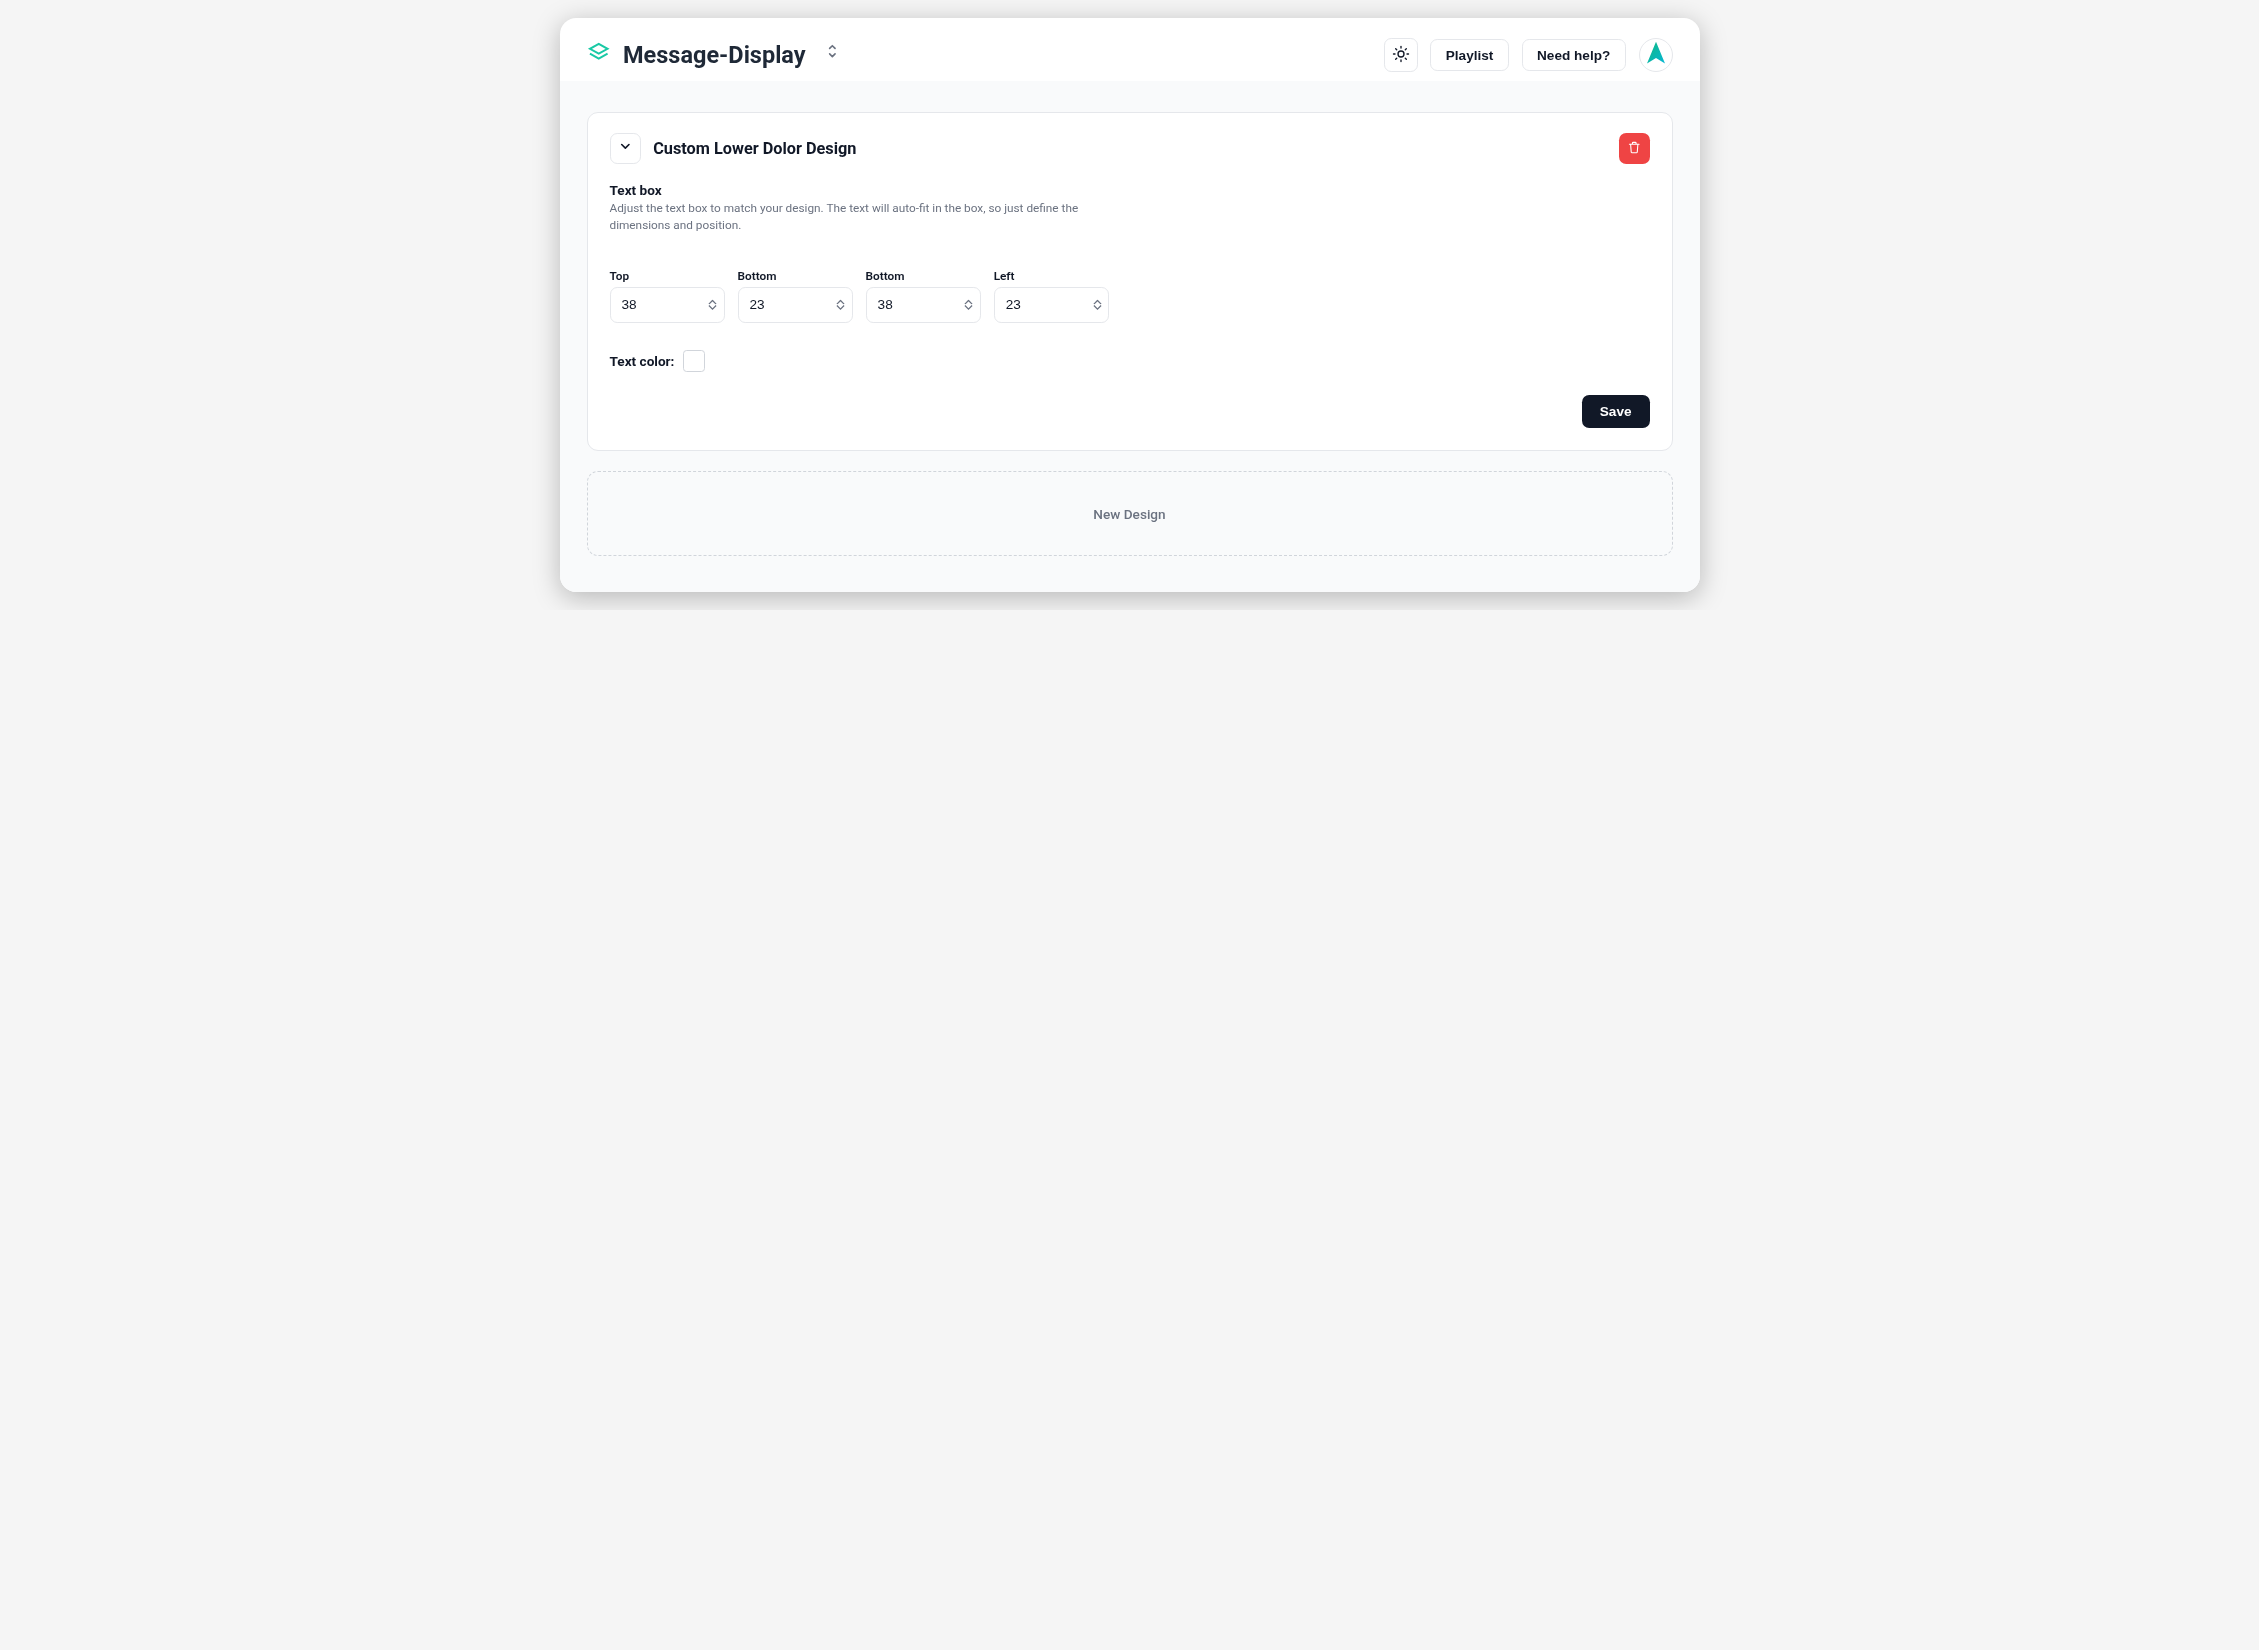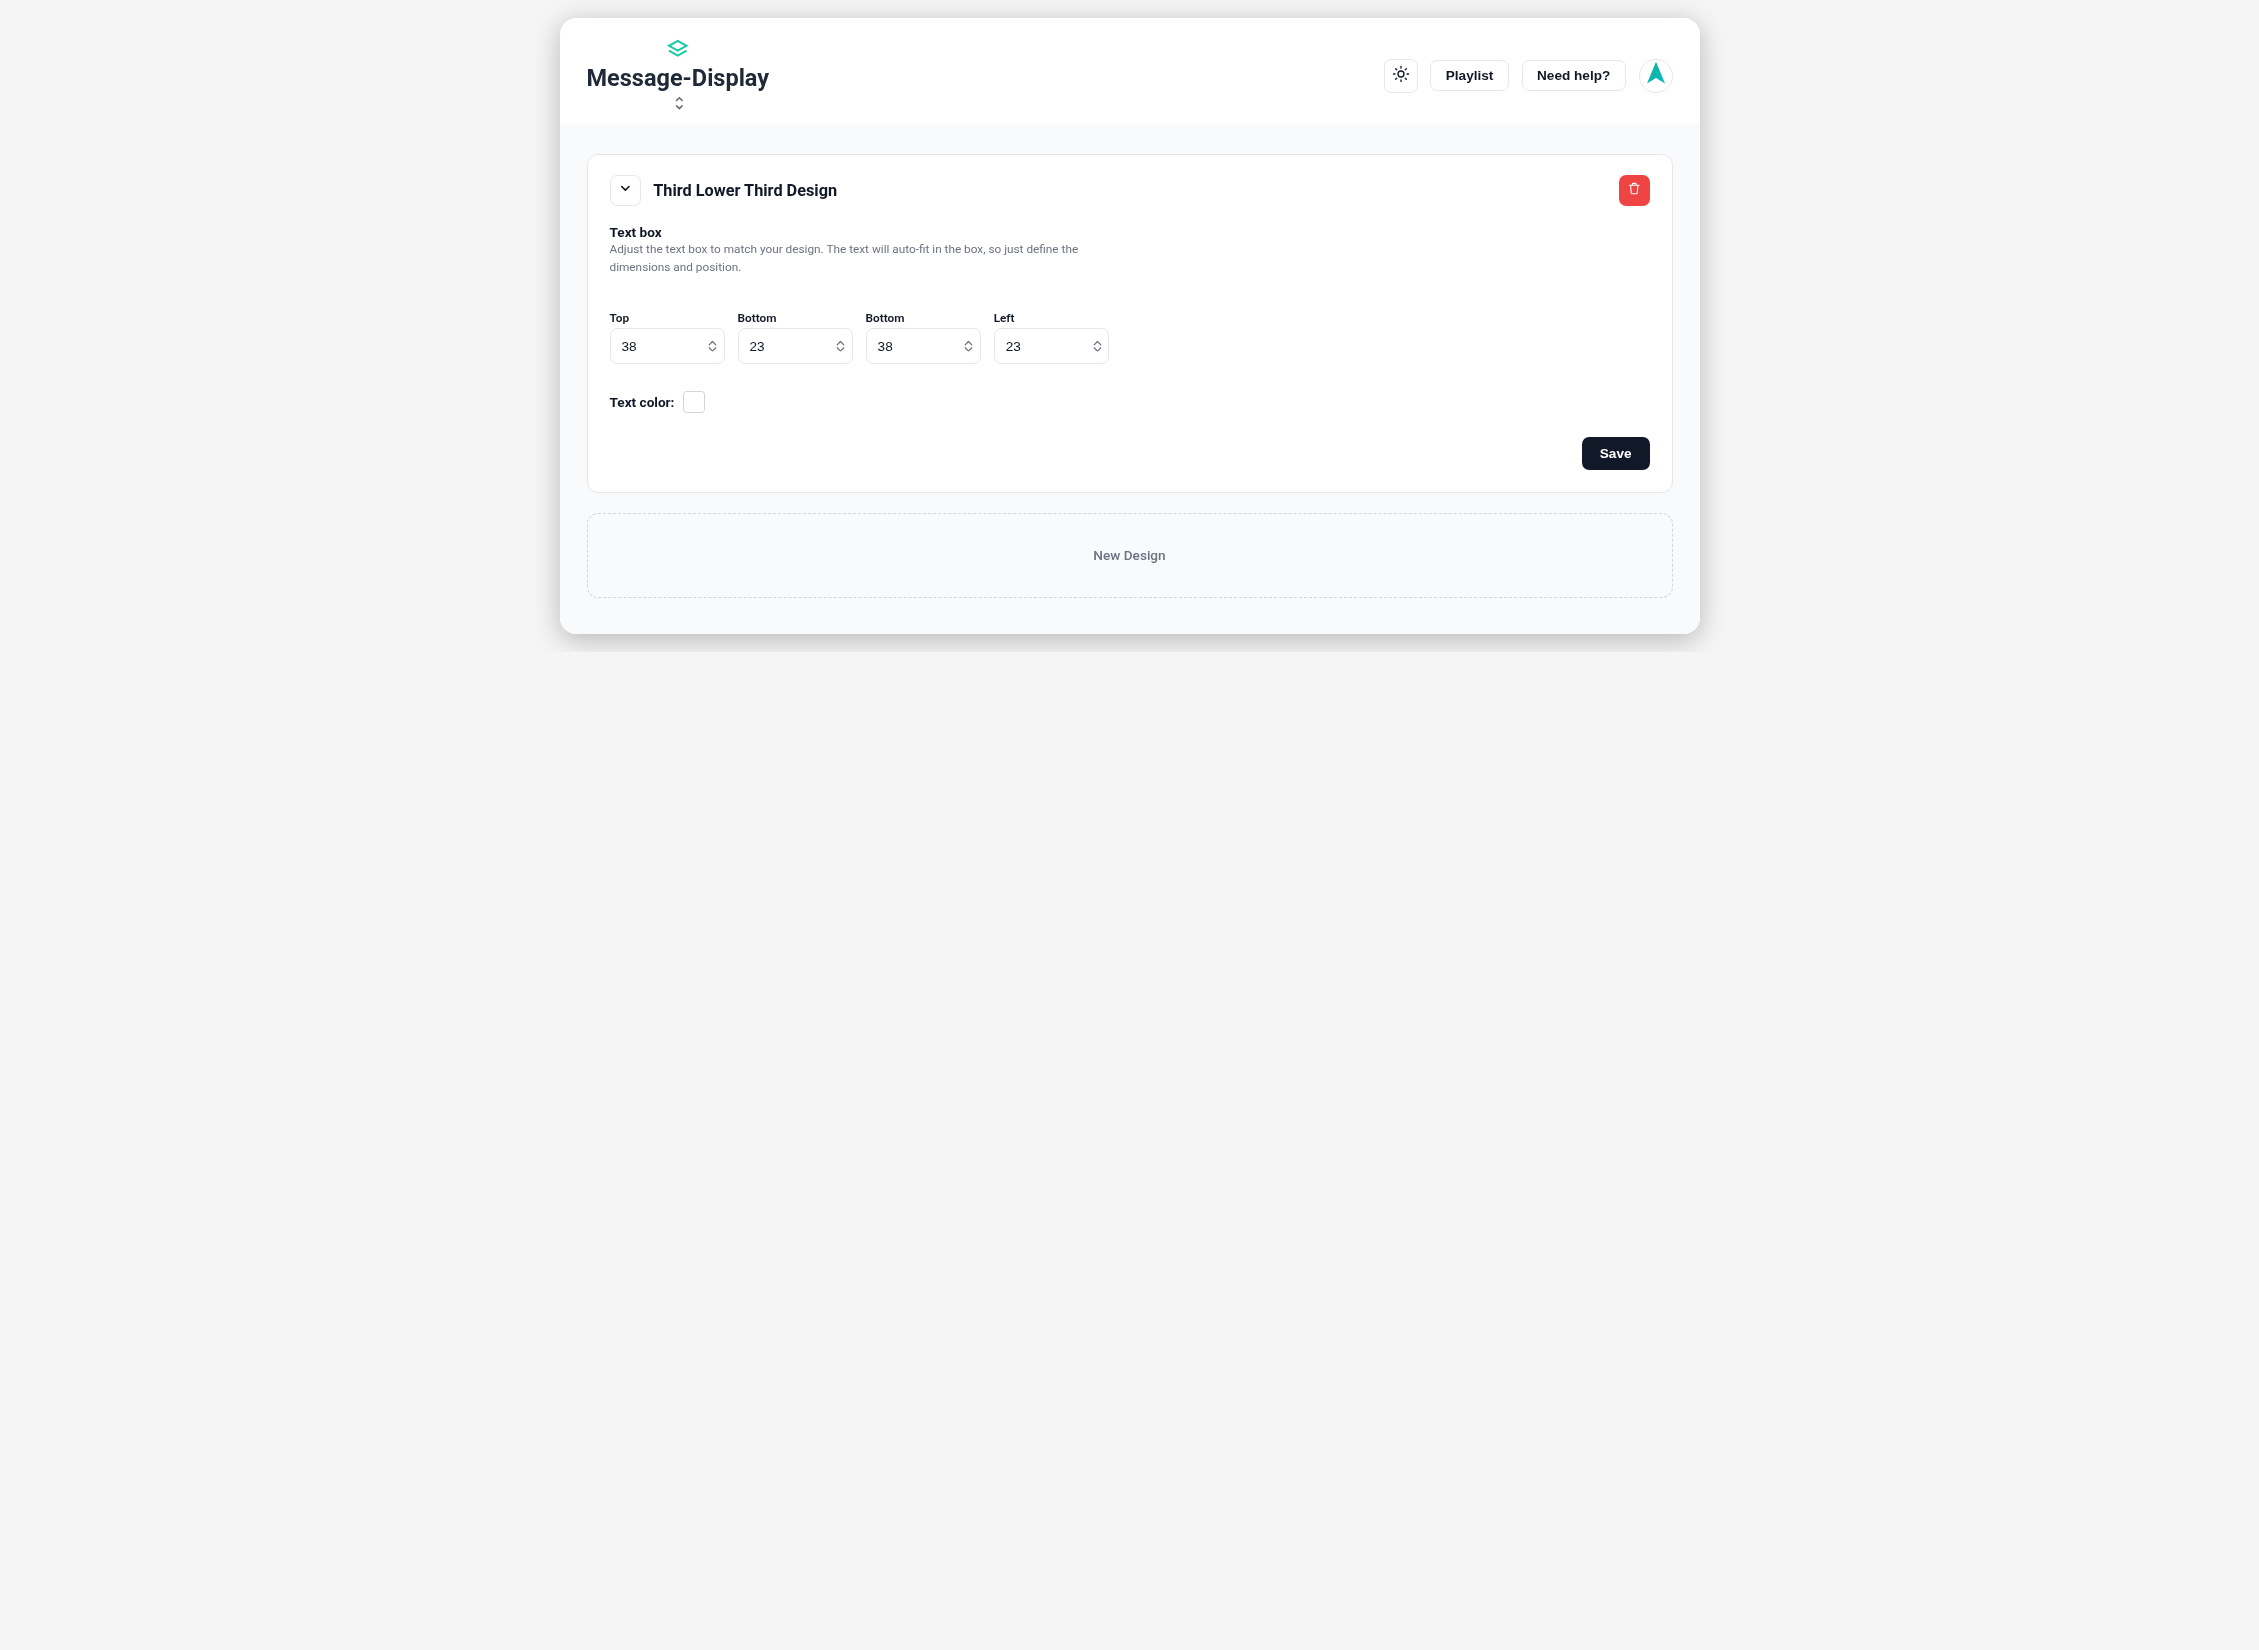--- a/index.html
+++ b/index.html
@@ -1,19 +1,19 @@
 <!DOCTYPE html>
 <html style="font-size:14.5px"><head>
 <meta charset="utf-8">
 <style>
 * { box-sizing: border-box; margin: 0; padding: 0; }
 body { font-family: -apple-system, BlinkMacSystemFont, "Segoe UI", Roboto, Helvetica, Arial, sans-serif; background: #f5f5f5; color: #111827; display: flex; justify-content: center; align-items: flex-start; padding: 18px; }
 .app-window { width: 1140px; background: #fff; border-radius: 16.3px; box-shadow: 0 5.4px 27px rgba(0,0,0,0.25); overflow: hidden; }
 .topbar { display: flex; align-items: center; justify-content: space-between; padding: 20px 27px 9px 27px; }
-.brand { display: flex; align-items: center; gap: 2px; flex-direction: column; }
+.brand { display: flex; align-items: flex-start; gap: 13px; }
 .brand-icon { width: 23.5px; height: 23.5px; display: flex; align-items: center; justify-content: center; }
 .brand-title { font-size: 23.5px; font-weight: 700; color: #1f2937; }
 .selector-icon { width: 20px; height: 20px; display: flex; align-items: center; justify-content: center; color: #6b7280; margin-left: 3.6px; }
 .top-right { display: flex; align-items: center; gap: 12.7px; }
 .icon-btn { width: 34px; height: 34px; border: 0.9px solid #e5e7eb; border-radius: 7.2px; background: #fff; display: flex; align-items: center; justify-content: center; cursor: pointer; color: #111827; }
 .btn { border: 0.9px solid #e5e7eb; border-radius: 7.2px; background: #fff; padding: 7.2px 14.5px; font-size: 13.6px; font-weight: 600; cursor: pointer; color: #111827; }
 .avatar { width: 34px; height: 34px; border-radius: 50%; border: 0.9px solid #e5e7eb; display: flex; align-items: center; justify-content: center; overflow: hidden; }
 .tabs { display: flex; gap: 34px; padding: 9px 27px 0 27px; border-bottom: 0.9px solid #e5e7eb; }
 .tab { padding: 9px 3.6px 12.7px 3.6px; font-size: 13.6px; font-weight: 500; color: #6b7280; cursor: pointer; display: flex; align-items: center; gap: 7.2px; border-bottom: 1.8px solid transparent; margin-bottom: -0.9px; }
 .tab.active { color: #111827; font-weight: 700; border-bottom-color: #111827; }
@@ -114,21 +114,21 @@
   <div class="page-body">
     <div class="card">
       <div class="card-header">
         <div class="chevron-box">
           <span>
             <svg width="12.7" height="12.7" viewBox="0 0 14 14">
                 <path d="M3 5 L7 9 L11 5" stroke="currentColor" stroke-width="1.8" fill="none" stroke-linecap="round" stroke-linejoin="round"></path>
               </svg>
           </span>
         </div>
-        <div class="card-title">Third Lower Third Design</div>
+        <div class="card-title">Custom Lower Dolor Design</div>
         <button class="delete-btn">
           <span>
             <svg width="14.5" height="14.5" viewBox="0 0 24 24" fill="none">
                 <path d="M4 7h16M9 7V5a1 1 0 011-1h4a1 1 0 011 1v2M6 7l1 13a1 1 0 001 1h8a1 1 0 001-1l1-13" stroke="currentColor" stroke-width="1.8" stroke-linecap="round" stroke-linejoin="round"></path>
               </svg>
           </span>
         </button>
       </div>
 
 

